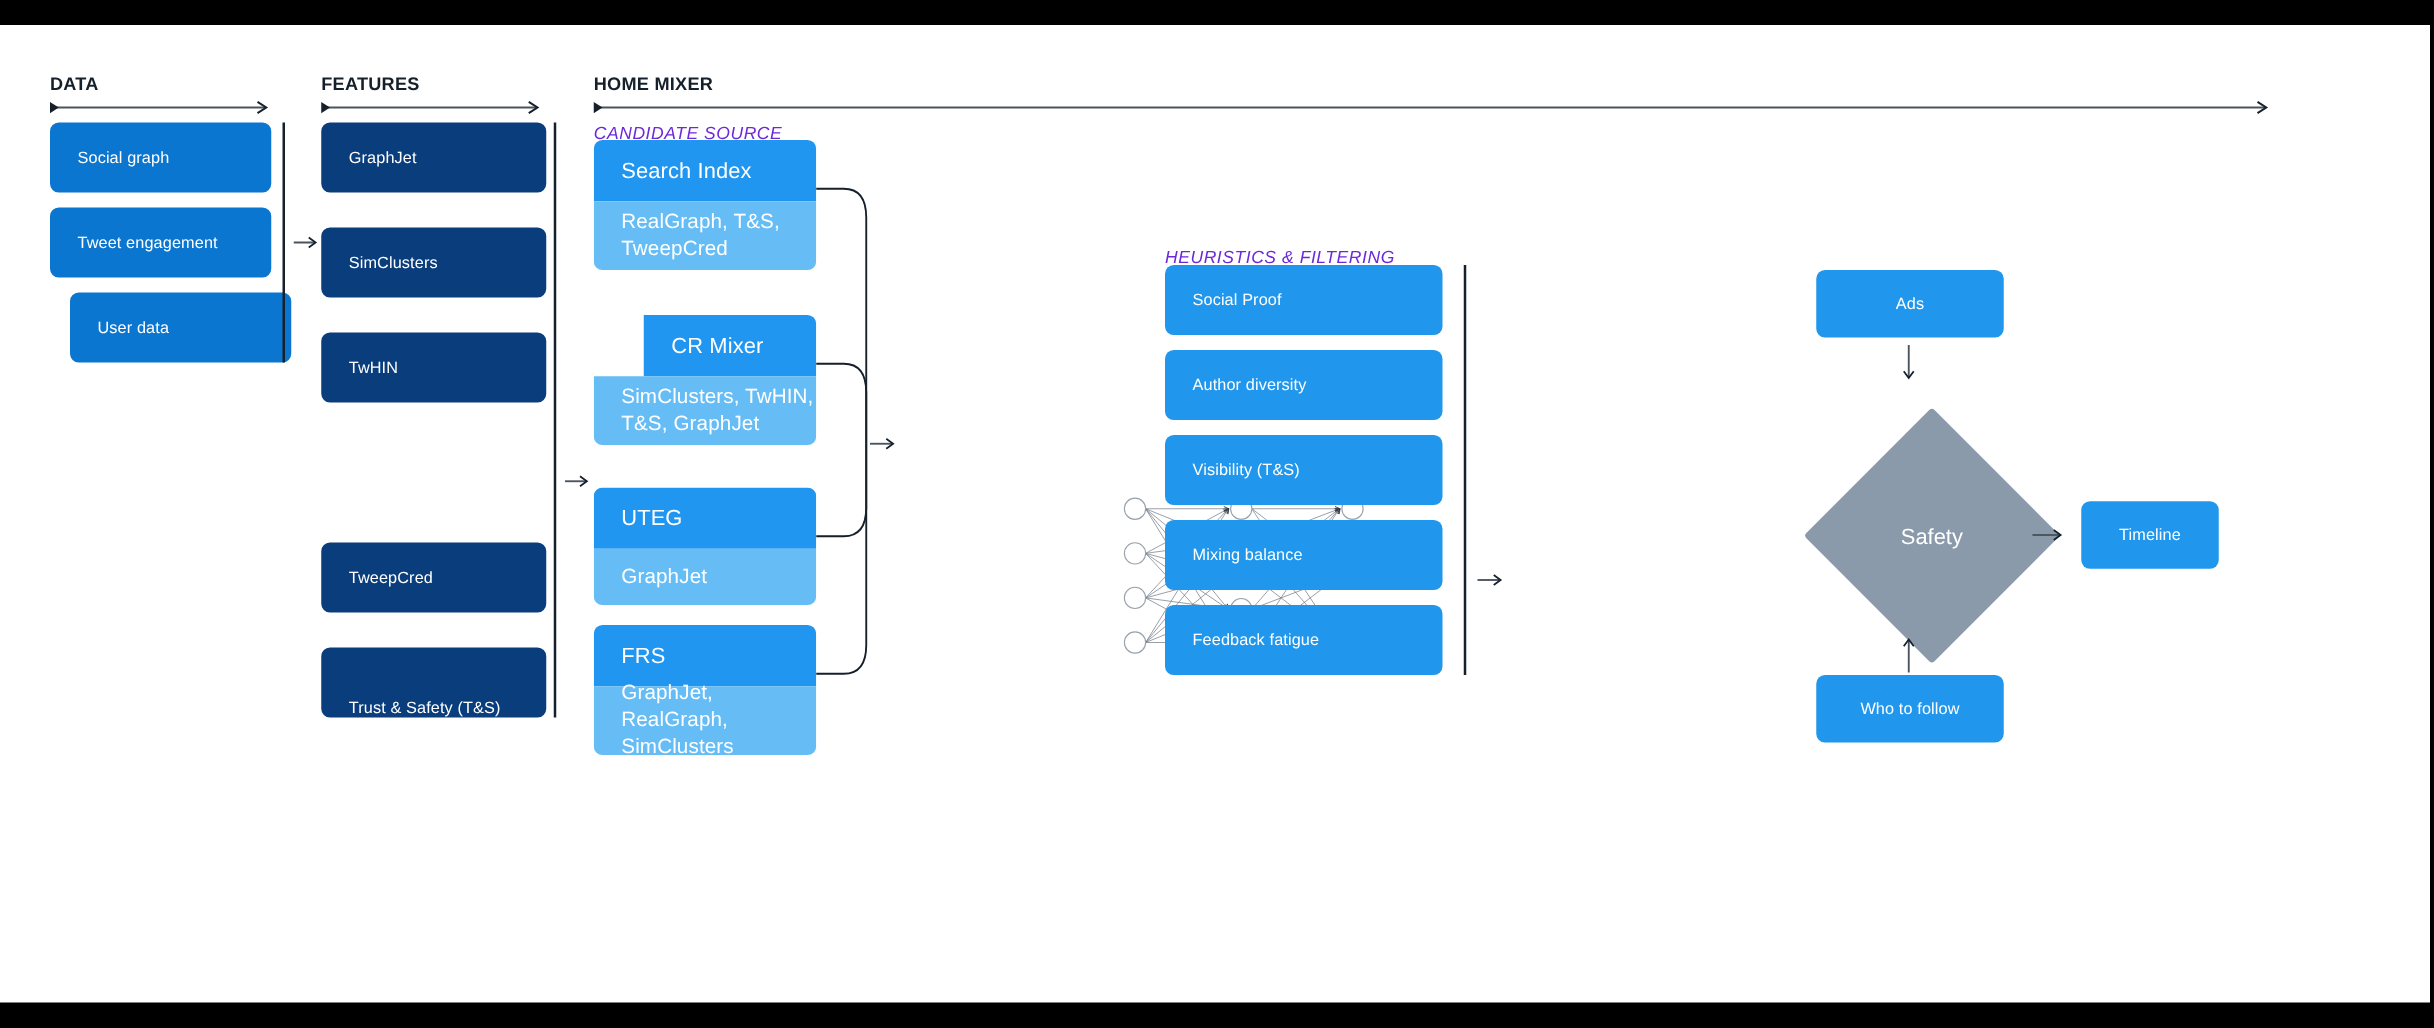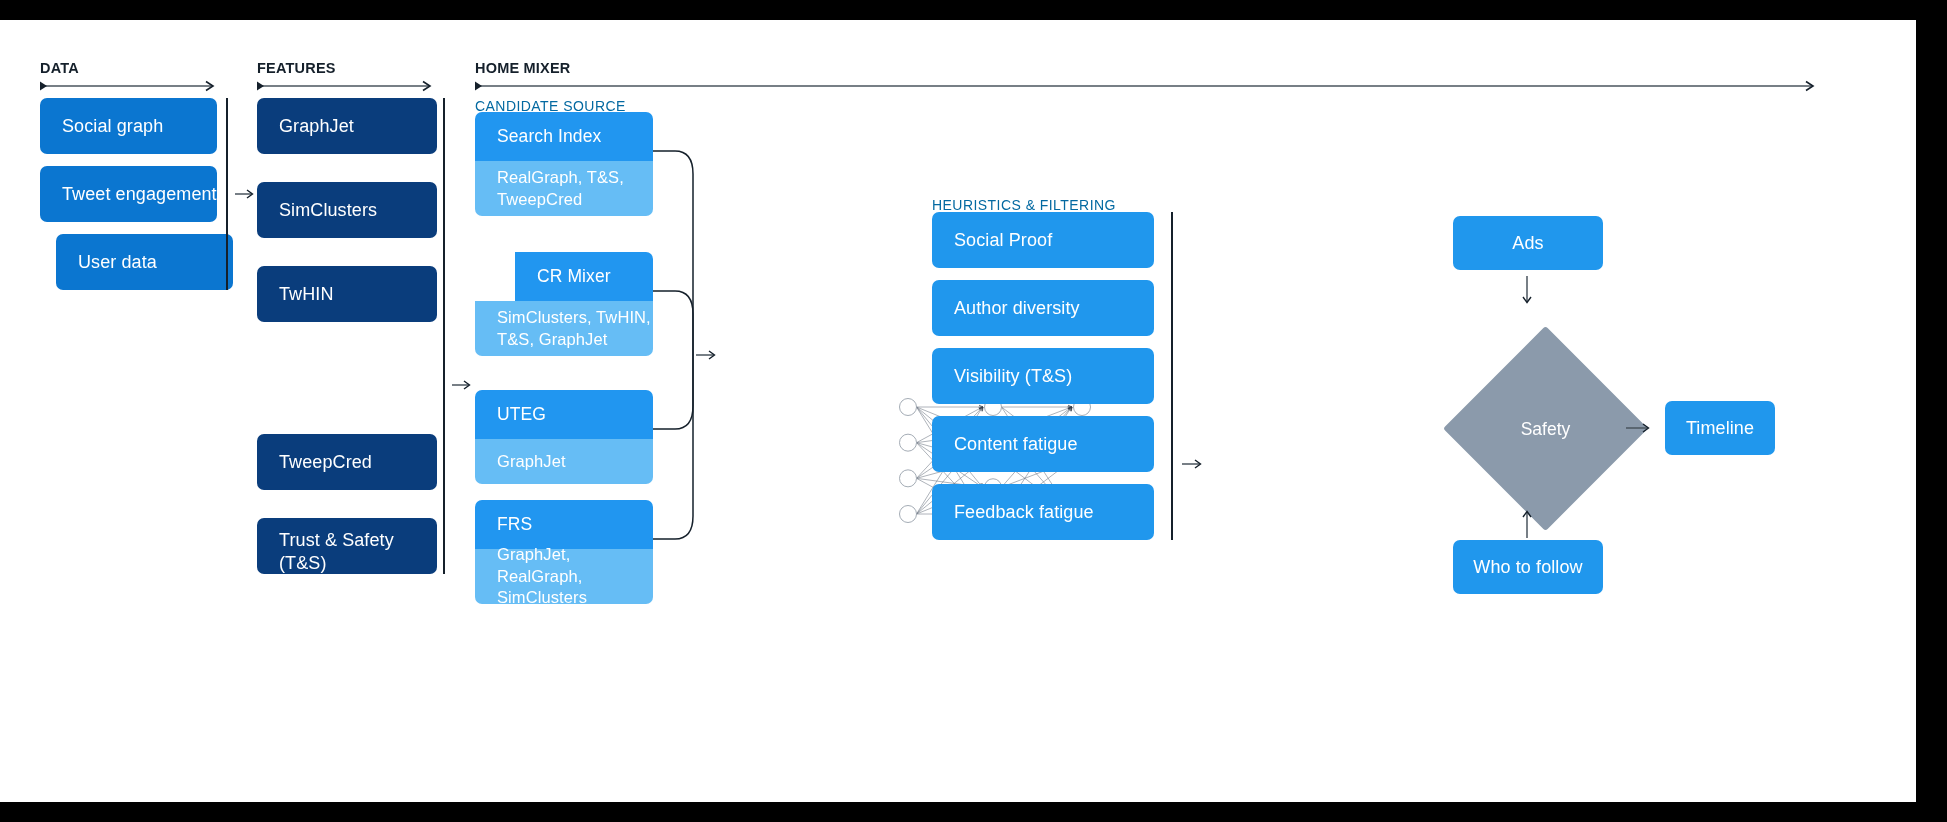--- a/index.html
+++ b/index.html
@@ -19,54 +19,56 @@
     overflow: hidden;
   }
   #canvas {
     position: absolute;
     left: 0;
     top: 20px;
     width: 1916px;
     height: 782px;
     background: #ffffff;
     overflow: hidden;
+    padding-left: 28px;
   }
   .sec-head {
     position: absolute;
     font-size: 14.5px;
     font-weight: bold;
     letter-spacing: 0.2px;
     color: #15202b;
     white-space: nowrap;
   }
   .sub-head {
     position: absolute;
     font-size: 14px;
     font-weight: normal;
     letter-spacing: 0.45px;
-    color: #0369a1;
+    color: #6d28d9;
     white-space: nowrap;
+    font-style: italic;
   }
   .axis {
     position: absolute;
     height: 12px;
   }
   .axis svg { display: block; overflow: visible; }
 
   .box {
     position: absolute;
     border-radius: 7px;
     display: flex;
     align-items: center;
     box-sizing: border-box;
     color: #ffffff;
   }
   .box .lbl {
     padding-left: 22px;
-    font-size: 18px;
+    font-size: 13px;
     line-height: 1.25;
     letter-spacing: 0.1px;
   }
   .box.center .lbl {
     padding-left: 0;
     width: 100%;
     text-align: center;
   }
   .box.data   { background: #0b76d0; }
   .box.feat   { background: #0a3d7c; }
@@ -358,21 +360,21 @@
     <div class="box heur" style="left:932px; top:192px; width:222px; height:56px;">
       <span class="lbl">Social Proof</span>
     </div>
     <div class="box heur" style="left:932px; top:260px; width:222px; height:56px;">
       <span class="lbl">Author diversity</span>
     </div>
     <div class="box heur" style="left:932px; top:328px; width:222px; height:56px;">
       <span class="lbl">Visibility (T&amp;S)</span>
     </div>
     <div class="box heur" style="left:932px; top:396px; width:222px; height:56px;">
-      <span class="lbl">Content fatigue</span>
+      <span class="lbl">Mixing balance</span>
     </div>
     <div class="box heur" style="left:932px; top:464px; width:222px; height:56px;">
       <span class="lbl">Feedback fatigue</span>
     </div>
 
     <div class="divider" style="left:1171px; top:192px; height:328px;"></div>
 
     <div class="arrow" style="left:1182px; top:438px;">
       <svg width="24" height="12" viewBox="0 0 24 12">
         <line x1="0" y1="6" x2="18" y2="6" stroke="#4a545e" stroke-width="1.5"></line>

